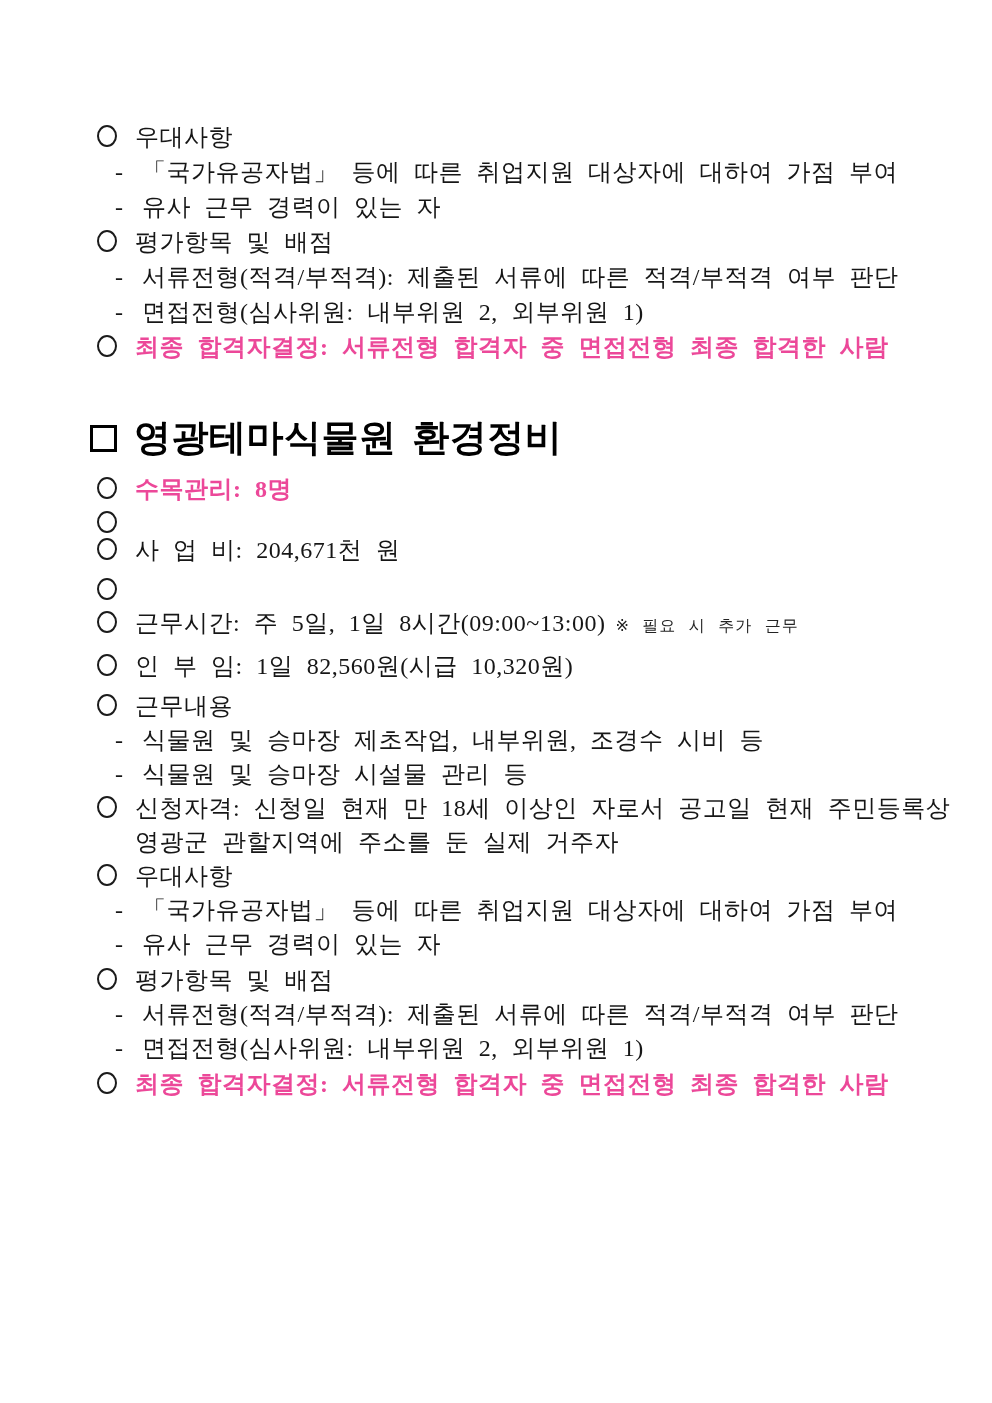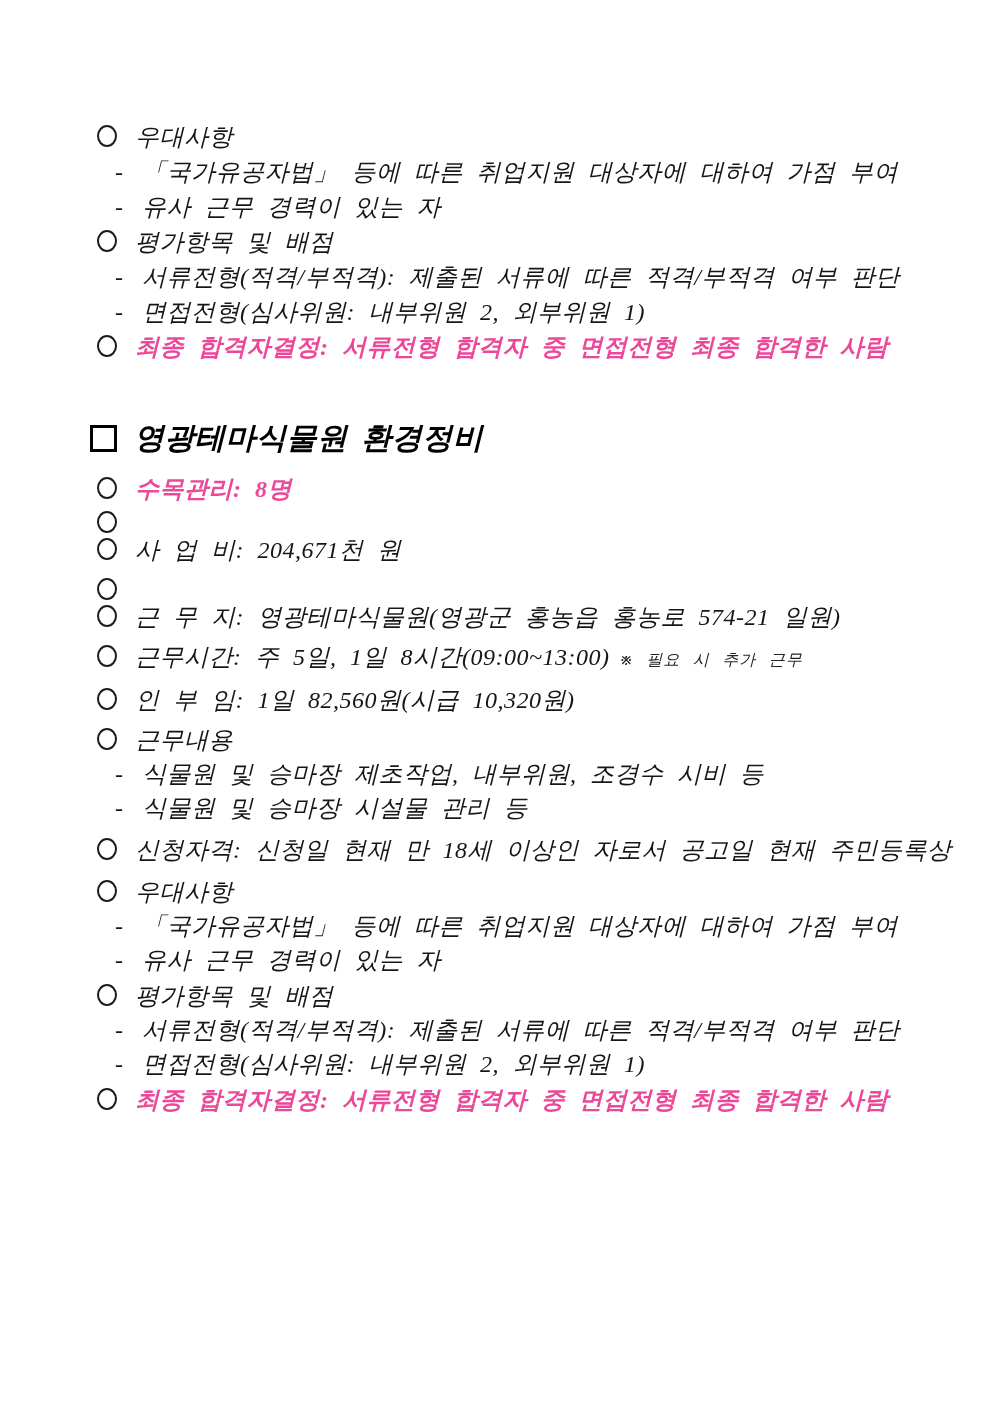--- a/index.html
+++ b/index.html
@@ -9,21 +9,20 @@
     height: 1403px;
     margin: 0 auto;
     background: #ffffff;
     overflow: hidden;
     font-family: "Liberation Serif", "DejaVu Serif", serif;
     color: #161616;
   }
   .content {
     padding: 120px 20px 0 97px;
     box-sizing: border-box;
-    font-style: italic;
   }
   
   .line {
     display: flex;
     align-items: flex-start;
     font-size: 24px;
     white-space: nowrap;
     word-spacing: 7px;
     letter-spacing: 0.5px;
   }
@@ -43,31 +42,31 @@
     background: transparent;
   }
   .dash-line { margin-left: 18px; }
   .dash-mk { flex: 0 0 27px; }
 
   .txt { min-width: 0; }
   .bold { font-weight: bold; color: #ec4899; }
 
   
   .gap6 { margin-top: 6px; }
-  .gap8 { margin-top: 8px; }
+  .gap8 { }
   .gap2 { margin-top: 2px; }
 
   
   .heading {
     display: flex;
     align-items: center;
     margin: 51px 0 12px -7px;
     font-family: "Liberation Sans", "DejaVu Sans", sans-serif;
     font-weight: 800;
-    font-size: 30px;
+    font-size: 37px;
     line-height: 44px;
     letter-spacing: 0.5px;
     word-spacing: 5px;
     color: #000;
     white-space: nowrap;
   }
   .square {
     display: block;
     width: 21px;
     height: 21px;
@@ -164,26 +163,20 @@
           </span>
         <div class="txt">사 업 비: 204,671천 원</div>
       </div>
 
       <div class="line gap6">
         <span class="mk">
             <span class="circle"></span>
           </span>
       </div>
 
-      <div class="line">
-        <span class="mk">
-            <span class="circle"></span>
-          </span>
-        <div class="txt">근 무 지: 영광테마식물원(영광군 홍농읍 홍농로 574-21 일원)</div>
-      </div>
 
       <div class="line gap6">
         <span class="mk">
             <span class="circle"></span>
           </span>
         <div class="txt"><span>근무시간: 주 5일, 1일 8시간(09:00~13:00)</span><span class="note">※ 필요 시 추가 근무</span></div>
       </div>
 
       <div class="line gap6">
         <span class="mk">
@@ -208,20 +201,21 @@
         <span class="dash-mk">-</span>
         <div class="txt">식물원 및 승마장 시설물 관리 등</div>
       </div>
 
       <div class="line gap8">
         <span class="mk">
             <span class="circle"></span>
           </span>
         <div class="txt">
           <div>신청자격: 신청일 현재 만 18세 이상인 자로서 공고일 현재 주민등록상</div>
+          <div>영광군 관할지역에 주소를 둔 실제 거주자</div>
         </div>
       </div>
 
       <div class="line gap8">
         <span class="mk">
             <span class="circle"></span>
           </span>
         <div class="txt">우대사항</div>
       </div>
 

